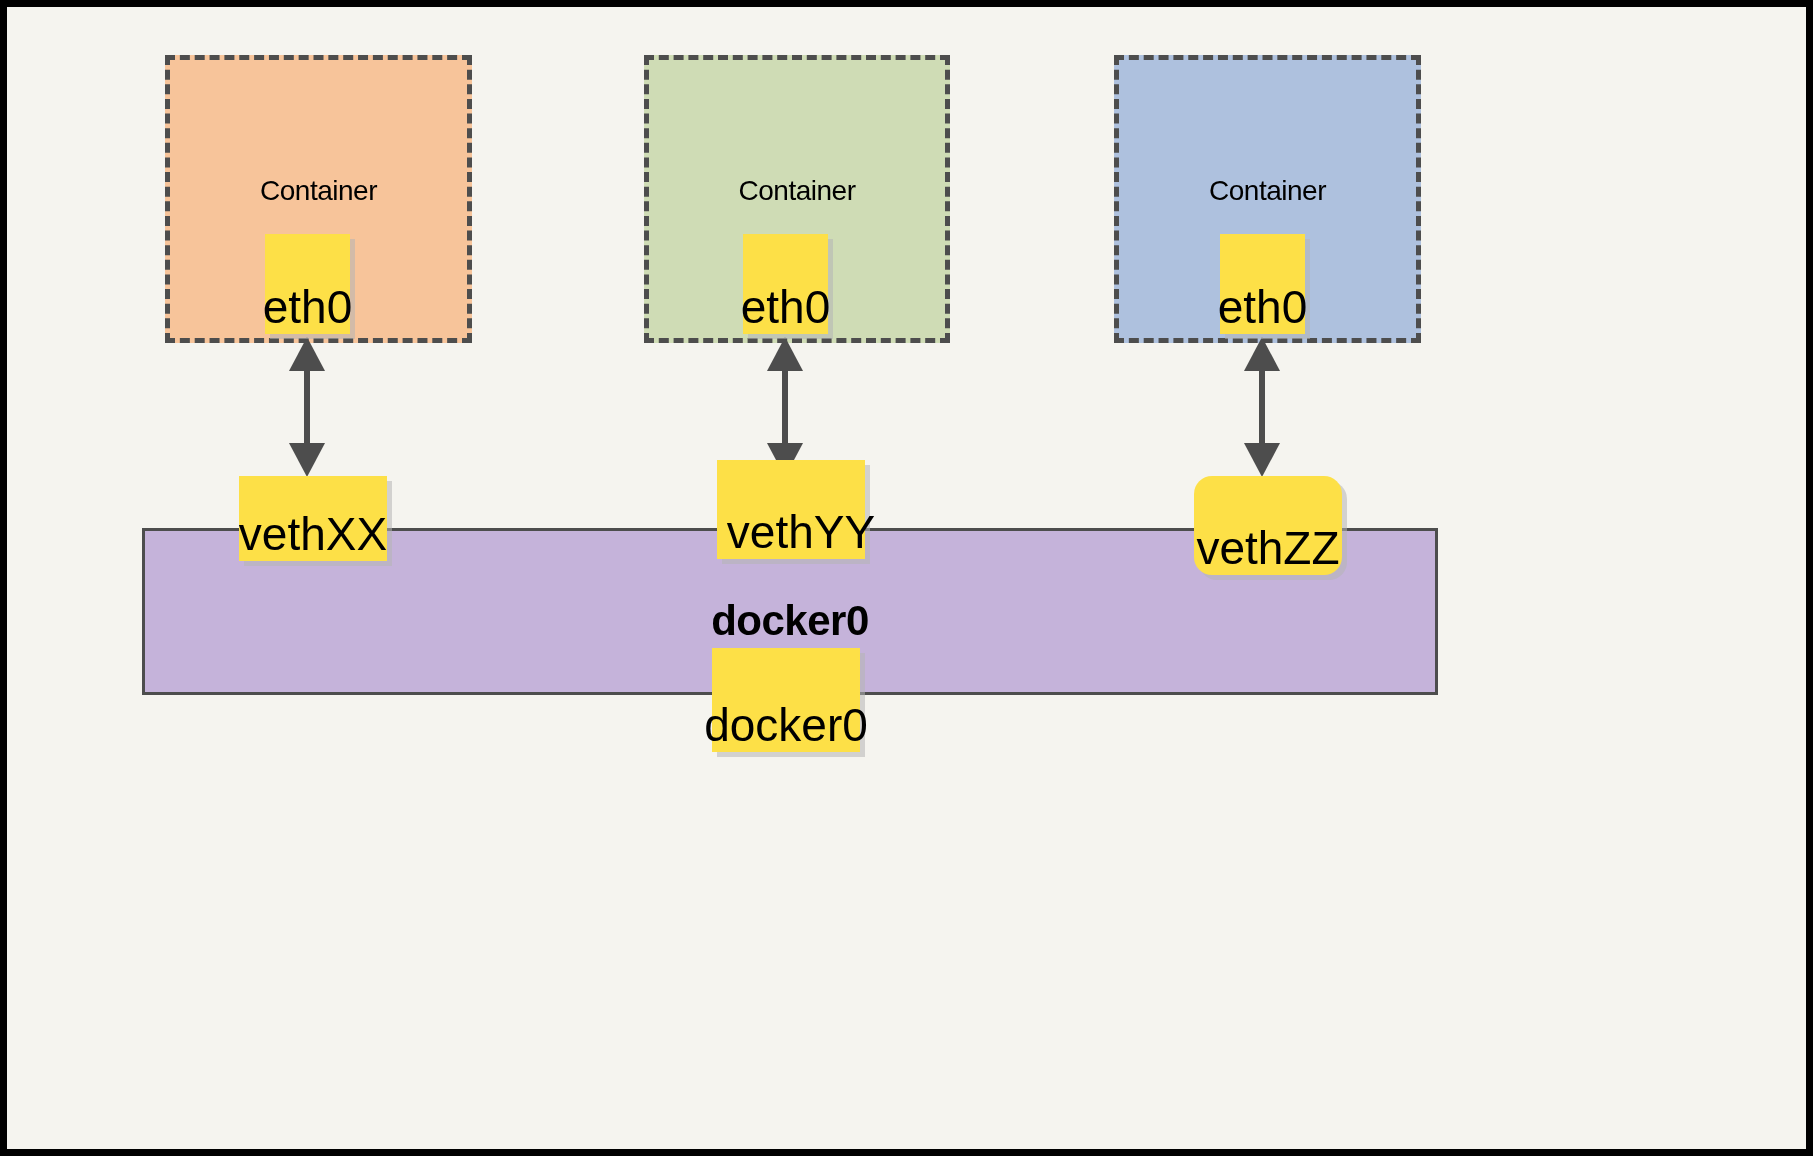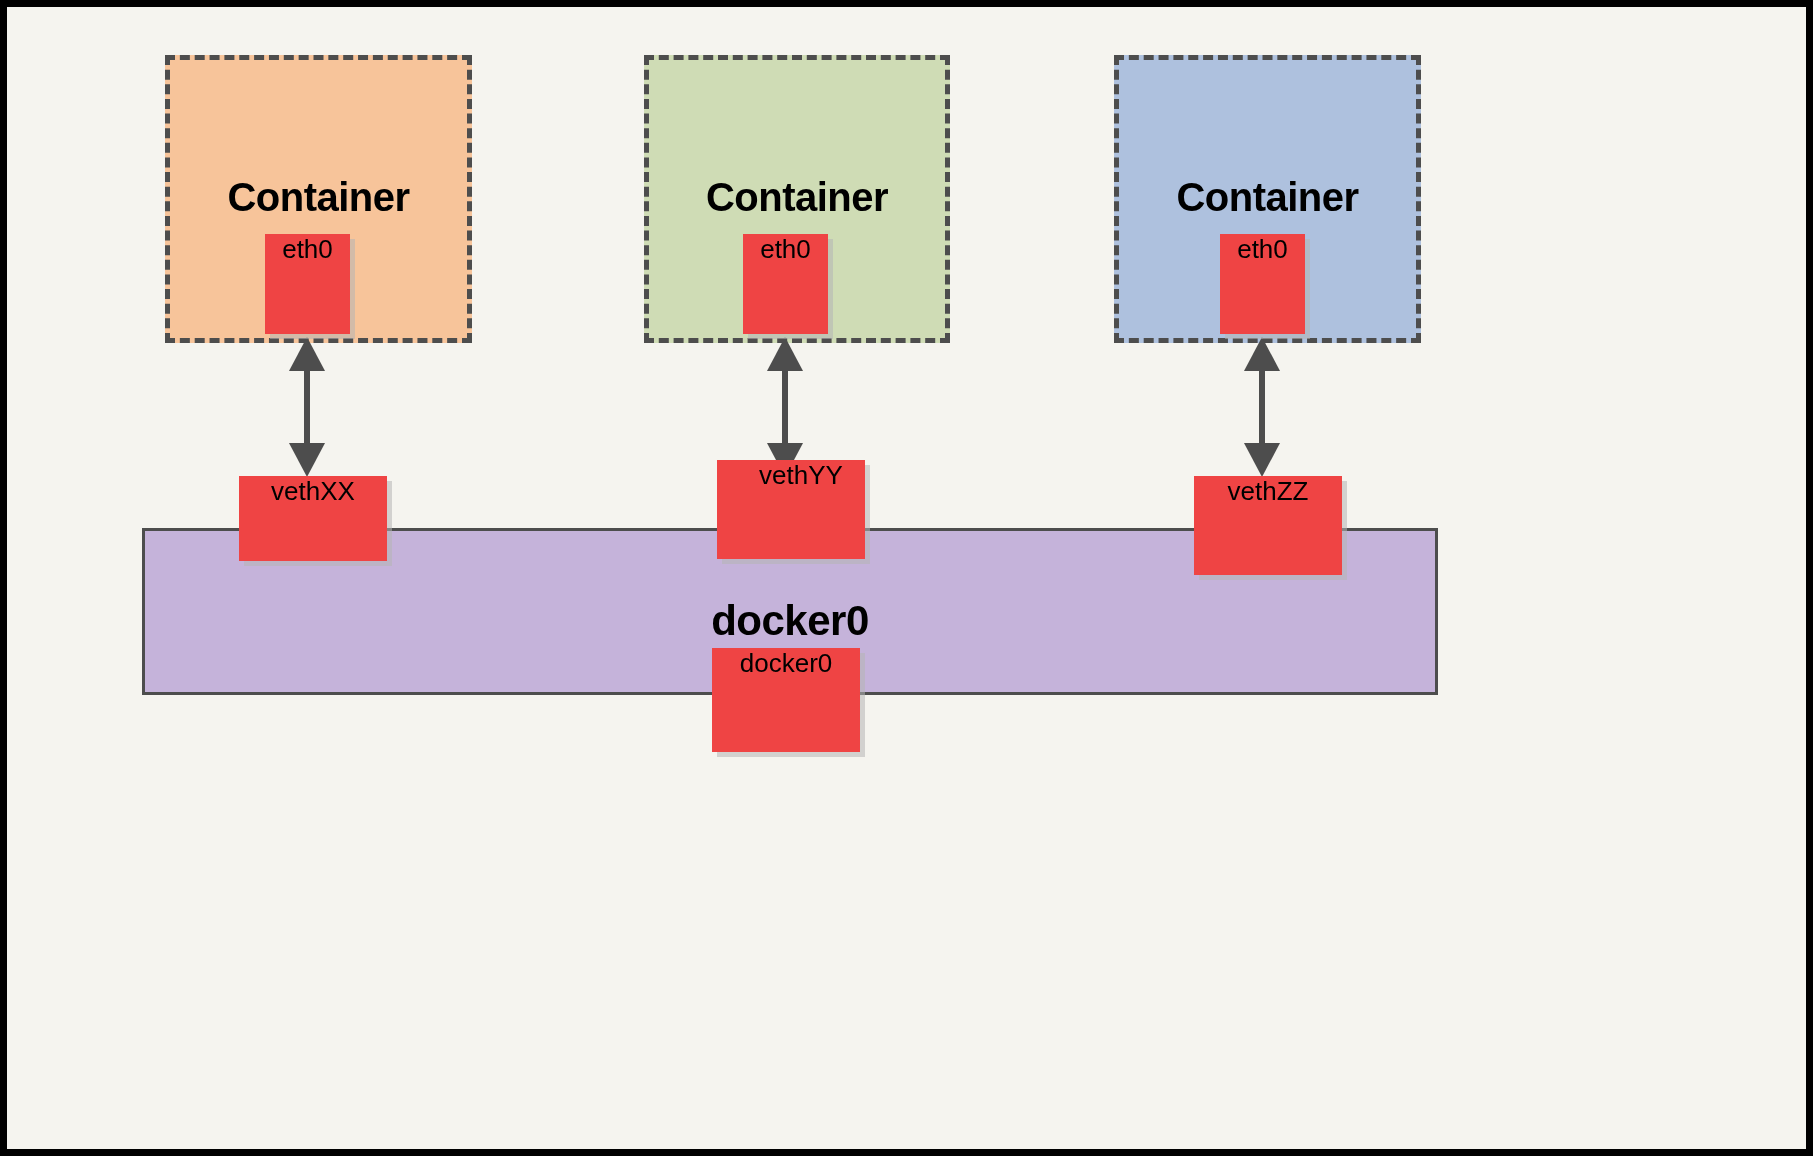--- a/index.html
+++ b/index.html
@@ -32,35 +32,35 @@
     position: absolute;
     border: 5px dashed #4d4d4d;
     box-sizing: border-box;
   }
   .container-title {
     position: absolute;
     left: 0;
     right: 0;
     top: 115px;
     text-align: center;
-    font-size: 40px;
-    font-weight: bold;
+    font-size: 28px;
+    font-weight: normal;
     color: #000000;
     letter-spacing: -0.5px;
   }
 
   
   .iface-box {
     position: absolute;
-    background: #ef4444;
+    background: #fde047;
     box-shadow: 5px 5px 0 0 rgba(180,180,180,0.55);
     display: flex;
-    align-items: flex-start;
+    align-items: flex-end;
     justify-content: center;
-    font-size: 26px;
+    font-size: 46px;
     color: #000000;
     box-sizing: border-box;
     z-index: 30;
   }
 
   
   #bridge-bar {
     position: absolute;
     background: #c5b3da;
     border: 3px solid #4d4d4d;
@@ -151,21 +151,21 @@
     <div id="bridge-bar" style="left:135px; top:521px; width:1296px; height:167px;">
       <div id="bridge-label">docker0</div>
     </div>
 
     <div class="iface-box" style="left:232px; top:469px; width:148px; height:85px;">
       <span>vethXX</span>
     </div>
     <div class="iface-box" style="left:710px; top:453px; width:148px; height:99px;padding-left:20px;">
       <span>vethYY</span>
     </div>
-    <div class="iface-box" style="left:1187px; top:469px; width:148px; height:99px;">
+    <div class="iface-box" style="left:1187px; top:469px; width:148px; height:99px;border-radius:18px;">
       <span>vethZZ</span>
     </div>
 
     <div class="iface-box" style="left:705px; top:641px; width:148px; height:104px;">
       <span>docker0</span>
     </div>
 
 
 
   </div>

